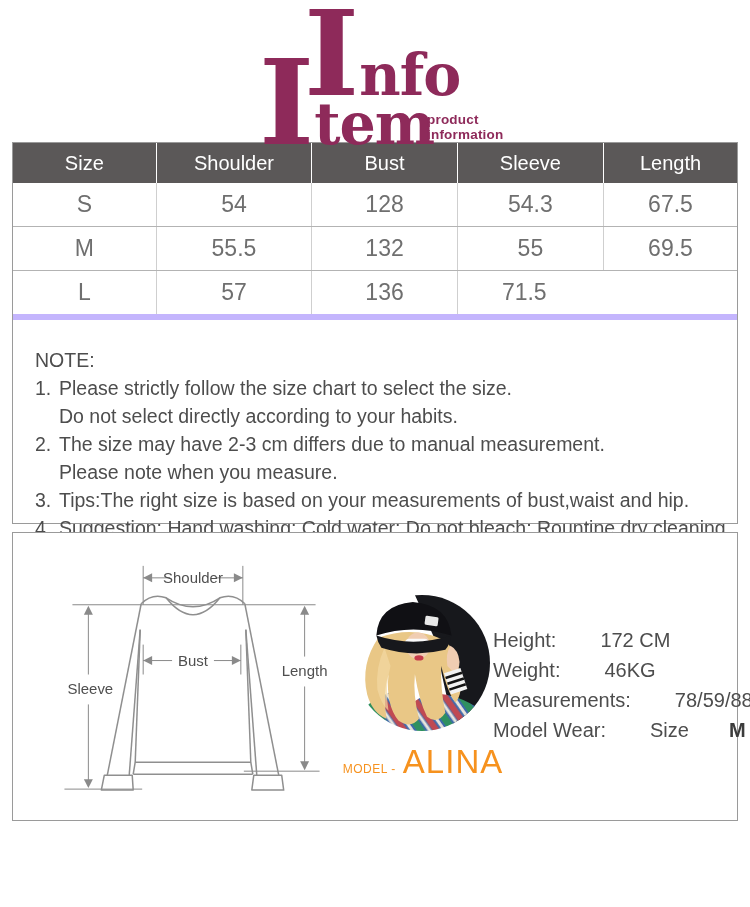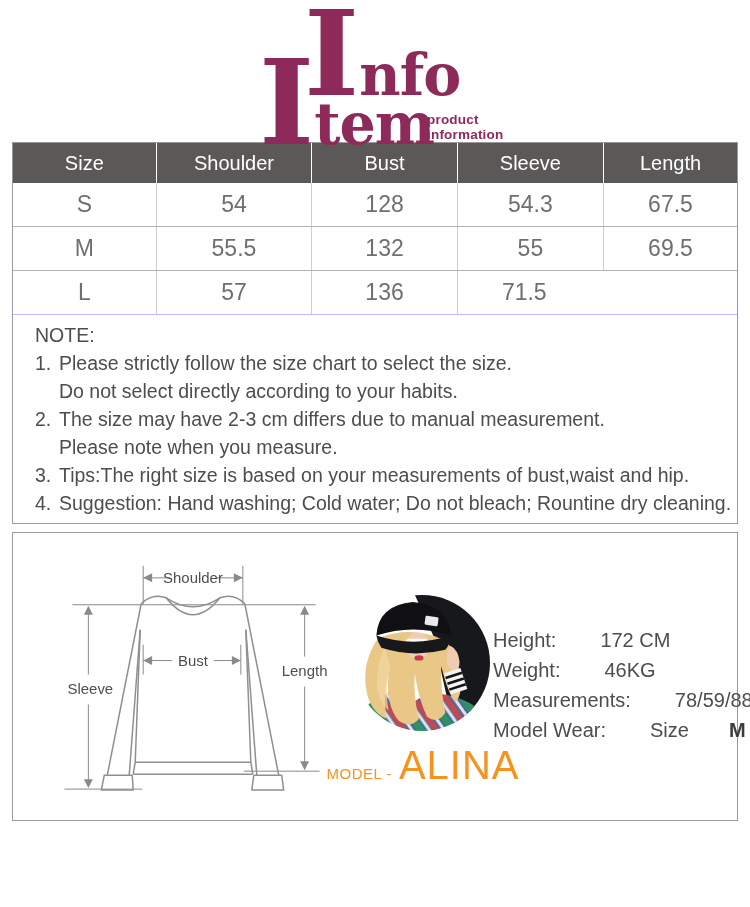--- a/index.html
+++ b/index.html
@@ -26,34 +26,34 @@
   .thead{display:flex;height:40px;background:#5b5858;}
   .cell{display:flex;align-items:center;justify-content:center;box-sizing:border-box;}
   .thead .cell{color:#ffffff;font-size:20px;border-left:1px solid #ffffff;}
   .thead .cell:first-child{border-left:none;}
   .c0{width:19.7%;} .c1{width:21.5%;} .c2{width:20.1%;} .c3{width:20.2%;} .c4{width:18.5%;}
   .trow{display:flex;height:43px;}
   .trow + .trow{border-top:1px solid #b3b3b3;}
   .trow .cell{font-size:23px;color:#6f6f6f;border-left:1px solid #cfcfcf;}
   .trow .cell:first-child{border-left:none;}
   
-  .note{border-top:1px solid #c4b5fd;height:209px;box-sizing:border-box;
-    padding:6px 18px 0 22px;color:#4d4d4d;font-size:19.5px;line-height:28px;}
+  .note{border-top:6px solid #c4b5fd;height:209px;box-sizing:border-box;
+    padding:26px 18px 0 22px;color:#4d4d4d;font-size:19.5px;line-height:28px;}
   .nrow{display:flex;}
   .nnum{width:24px;flex:none;}
   .ntext{flex:1;white-space:nowrap;}
   
   .box2{margin-top:8px;height:289px;position:relative;}
   .diagram{position:absolute;left:16px;top:0;width:332px;height:289px;}
   .diagram text{font-family:"Liberation Sans",sans-serif;font-size:15px;fill:#4f4f4f;}
   .photo{position:absolute;left:341px;top:62px;width:136px;height:136px;}
   .caption{position:absolute;left:338px;top:210px;width:144px;display:flex;
     align-items:baseline;justify-content:center;gap:7px;color:#f6921e;white-space:nowrap;}
-  .caption .pre{font-size:15px;letter-spacing:.5px;}
-  .caption .name{font-size:40px;letter-spacing:1px;}
+  .caption .pre{font-size:12px;letter-spacing:.5px;}
+  .caption .name{font-size:33px;letter-spacing:1px;}
   .stats{position:absolute;left:480px;top:92px;color:#4d4d4d;font-size:20px;}
   .srow{display:flex;height:30px;align-items:center;white-space:nowrap;gap:34px;}
   .slabel{margin-right:10px;}
   .sbold{font-weight:bold;margin-left:6px;color:#3c3c3c;}
 </style>
 </head>
 <body>
 
 <div class="logo-area">
   <div class="logo-line" id="logo-word1"><span class="big">I</span><span class="small">nfo</span></div>

